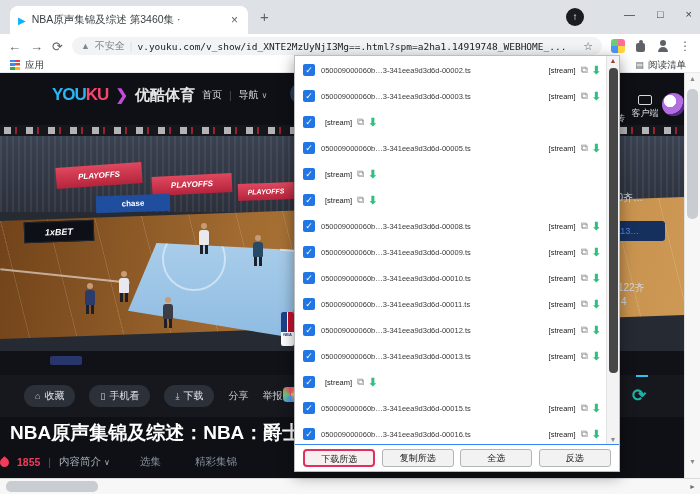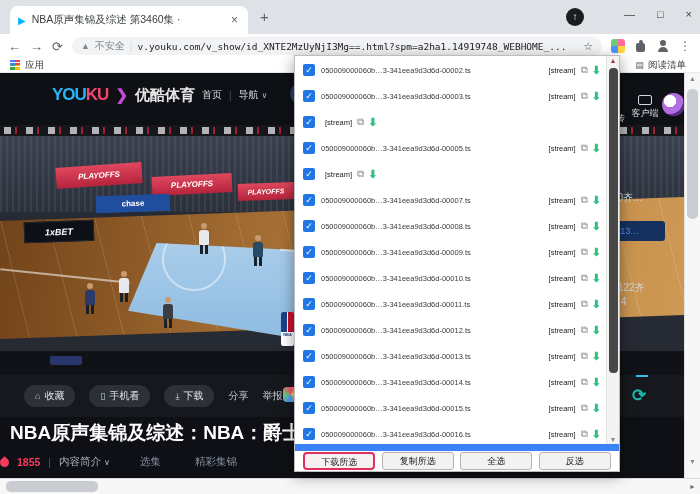--- a/index.html
+++ b/index.html
@@ -162,21 +162,21 @@
   .chk { width:12px; height:12px; background:#1f76e4; border-radius:2px; color:#fff; font-size:9px;
      line-height:12px; text-align:center; margin-right:6px; flex:none; }
   .fname { flex:1; font-size:7.5px; color:#3a3a3a; white-space:nowrap; overflow:hidden; }
   .ptag { font-size:7.5px; color:#222; margin:0 5px 0 4px; flex:none; }
   .copyi { color:#8a8a8a; font-size:10px; flex:none; }
   .dli { color:#2fbf7f; font-weight:bold; font-size:11px; margin-left:4px; flex:none; }
   .pscroll { position:absolute; right:0; top:0; bottom:27px; width:13px; background:#f3f3f3; border-left:1px solid #e2e2e2; }
   .ps-up { position:absolute; top:1px; width:100%; text-align:center; color:#a33b3b; font-size:7px; }
   .pthumb { position:absolute; top:12px; left:2px; width:9px; height:305px; background:#474747; border-radius:4px; }
   .ps-dn { position:absolute; bottom:1px; width:100%; text-align:center; color:#8a8a8a; font-size:7px; }
-  .pbuttons { position:absolute; bottom:0; left:0; right:0; height:27px; background:#fff; border-top:7px solid #3b82f6;
+  .pbuttons { position:absolute; bottom:0; left:0; right:0; height:27px; background:#fff; border-top:1px solid #3b82f6;
      display:flex; align-items:center; justify-content:space-around; padding:0 5px; }
   .pbtn { width:72px; height:18px; background:#f2f2f2; border:1px solid #b4b4b4; border-radius:3px;
      font-size:9px; color:#1a1a1a; text-align:center; line-height:16px; }
   .pbtn-primary { border:2px solid #e0315e; border-radius:4px; background:#f7f0f1; }
 </style>
 </head>
 <body>
 
 <div class="window">
 
@@ -369,21 +369,20 @@
 
       <div class="prow">
         <span class="chk">✓</span>
         <span class="ptag">[stream]</span>
         <span class="copyi">⧉</span>
         <span class="dli">⬇</span>
       </div>
 
       <div class="prow">
         <span class="chk">✓</span>
-        <span class="fname">050009000060b…3-341eea9d3d6d-00007.ts</span>
         <span class="ptag">[stream]</span>
         <span class="copyi">⧉</span>
         <span class="dli">⬇</span>
       </div>
 
       <div class="prow">
         <span class="chk">✓</span>
         <span class="fname">050009000060b…3-341eea9d3d6d-00008.ts</span>
         <span class="ptag">[stream]</span>
         <span class="copyi">⧉</span>
@@ -425,21 +424,20 @@
       <div class="prow">
         <span class="chk">✓</span>
         <span class="fname">050009000060b…3-341eea9d3d6d-00013.ts</span>
         <span class="ptag">[stream]</span>
         <span class="copyi">⧉</span>
         <span class="dli">⬇</span>
       </div>
 
       <div class="prow">
         <span class="chk">✓</span>
-        <span class="fname">050009000060b…3-341eea9d3d6d-00014.ts</span>
         <span class="ptag">[stream]</span>
         <span class="copyi">⧉</span>
         <span class="dli">⬇</span>
       </div>
 
       <div class="prow">
         <span class="chk">✓</span>
         <span class="fname">050009000060b…3-341eea9d3d6d-00015.ts</span>
         <span class="ptag">[stream]</span>
         <span class="copyi">⧉</span>

